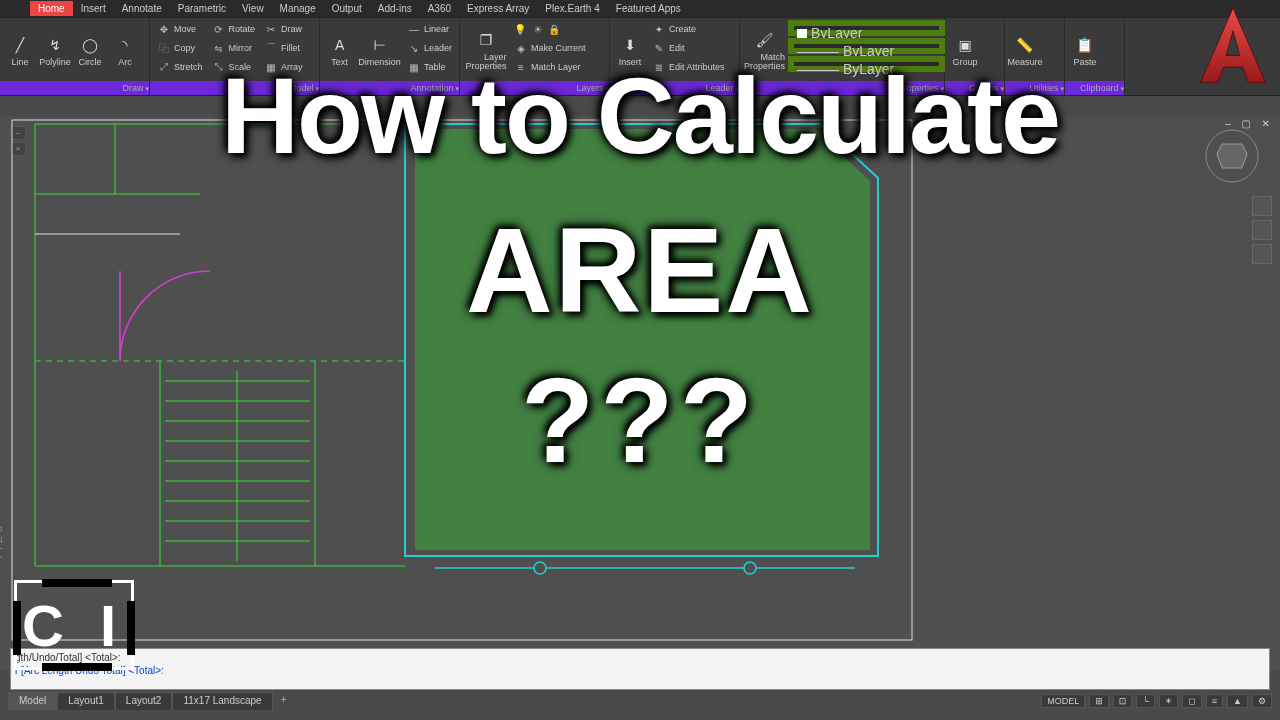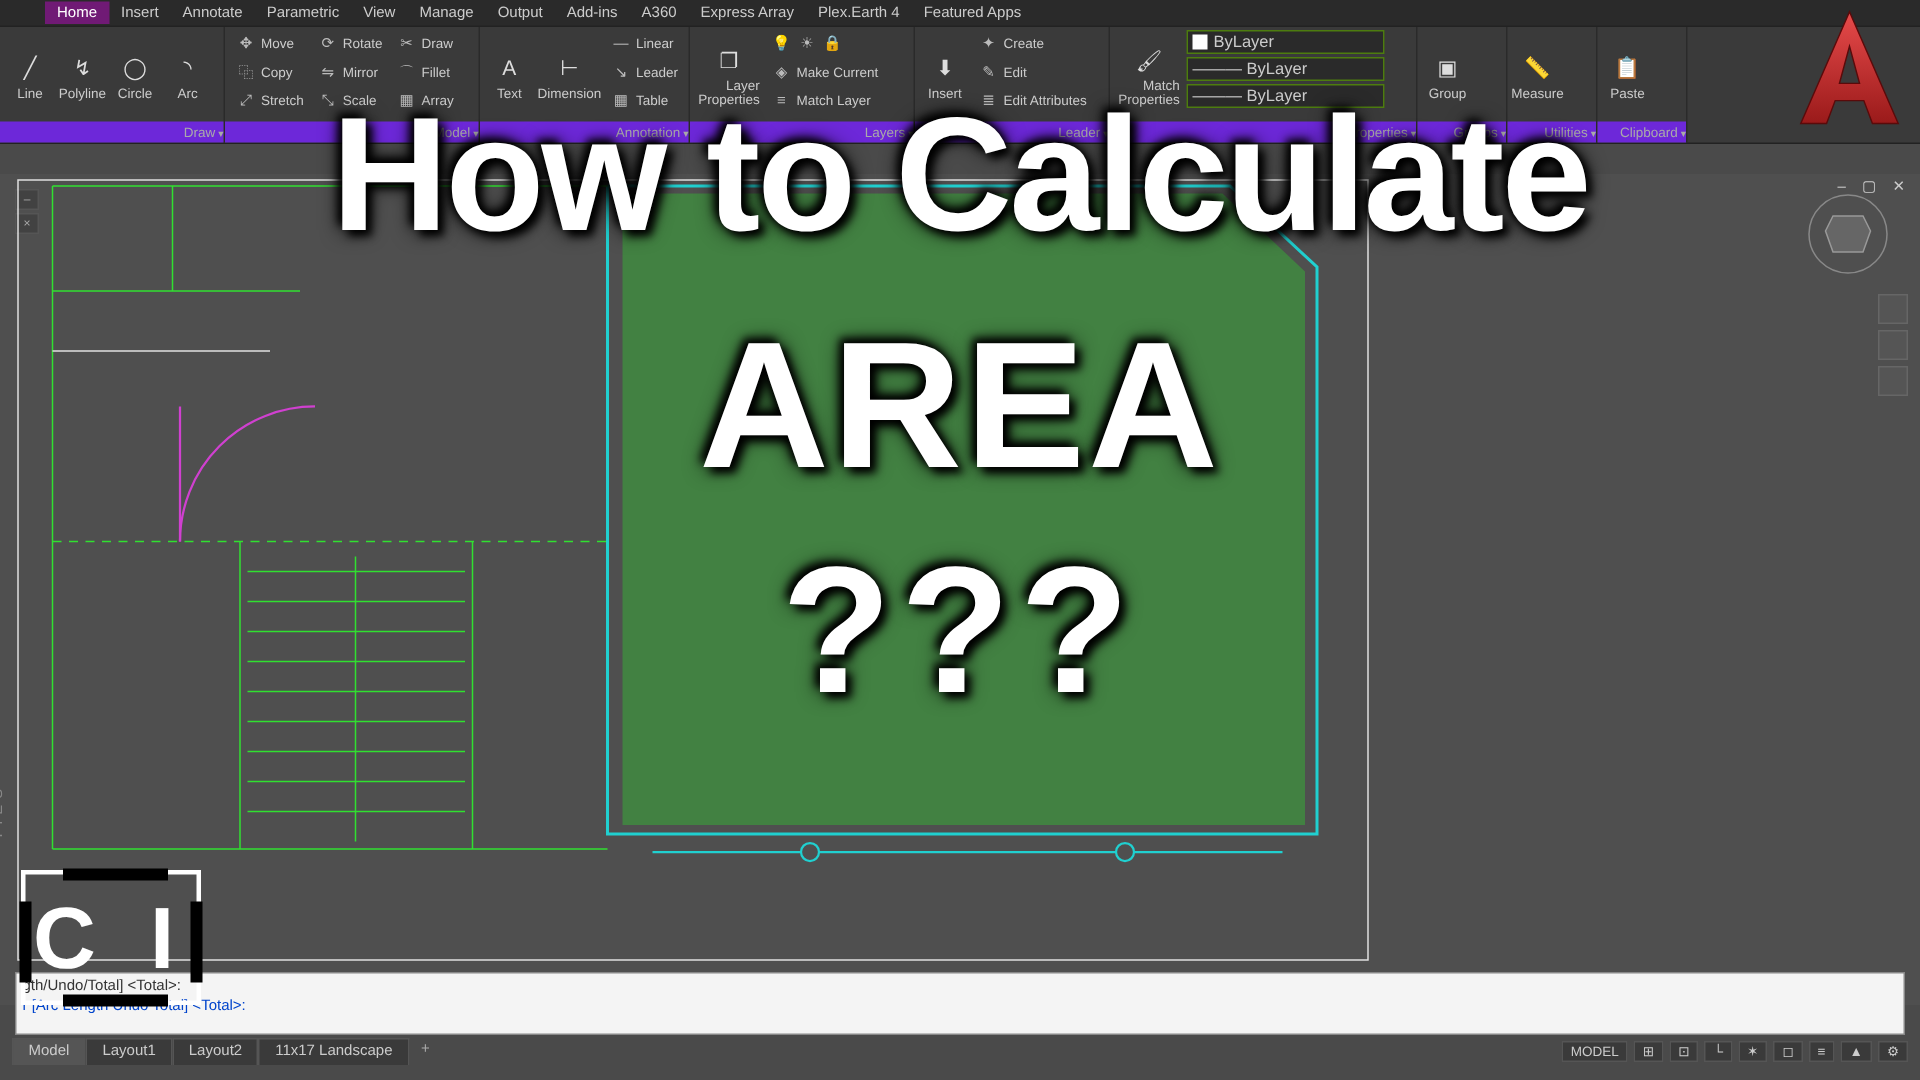--- a/index.html
+++ b/index.html
@@ -2,35 +2,35 @@
 <html><head>
 <meta charset="utf-8">
 <style>
 * { margin: 0; padding: 0; box-sizing: border-box; font-family: "Segoe UI", Arial, sans-serif; user-select: none; }
 body { width: 1280px; height: 720px; background: #000; overflow: hidden; position: relative; }
 .app { width: 1280px; height: 720px; background: #4a4a4a; position: relative; }
 
 
 .tabs { height: 18px; background: #2a2a2a; display: flex; align-items: center; padding-left: 30px; font-size: 10px; color: #ccc; border-bottom: 1px solid #222; }
 .tab { padding: 2px 8px; cursor: pointer; }
-.tab.active { background: #701a75; color: #fff; }
+.tab.active { background: #ef4444; color: #fff; }
 
 
 .ribbon { height: 78px; background: #3a3a3a; display: flex; border-bottom: 1px solid #222; font-size: 9px; color: #ccc; }
 .panel { border-right: 1px solid #2a2a2a; padding: 2px 4px 0 4px; display: flex; flex-direction: column; position: relative; }
 .panel-body { flex: 1; display: flex; align-items: flex-start; gap: 3px; }
 .panel-title { height: 14px; text-align: right; font-size: 9px; color: #aaa; background: #6d28d9; margin: 0 -4px; line-height: 14px; }
 .panel-title::after { content: " ▾"; font-size: 7px; }
 .bigbtn { display: flex; flex-direction: column; align-items: center; justify-content: center; width: 32px; height: 60px; cursor: pointer; }
 .bigbtn .ic { width: 22px; height: 22px; display: flex; align-items: center; justify-content: center; font-size: 14px; color: #ddd; }
 .bigbtn .lbl { font-size: 9px; margin-top: 2px; text-align: right; line-height: 1; }
 .minibtns { display: flex; flex-direction: column; gap: 1px; }
 .minibtn { display: flex; align-items: center; height: 18px; padding: 0 3px; cursor: pointer; white-space: nowrap; font-size: 9px; gap: 3px; }
 .minibtn .mi { width: 14px; height: 14px; display: inline-flex; align-items: center; justify-content: center; color: #bbb; font-size: 10px; }
-.dd { display: inline-block; width: 132px; height: 16px; background: #2a2a2a; border: 1px solid #4d7c0f; font-size: 11px; line-height: 14px; padding: 0 3px; color: #ccc; }
+.dd { display: inline-block; width: 157px; height: 16px; background: #2a2a2a; border: 6px solid #4d7c0f; font-size: 14px; line-height: 14px; padding: 0 3px; color: #ccc; }
 
 
 .filetabs { height: 20px; background: #333; font-size: 10px; color: #ccc; padding-left: 10px; line-height: 20px; border-bottom: 1px solid #222; }
 .canvas-wrap { position: absolute; top: 116px; left: 0; right: 0; bottom: 50px; background: #4f4f4f; overflow: hidden; }
 
 
 svg.plan { position: absolute; inset: 0; width: 100%; height: 100%; }
 
 
 .navcube { position: absolute; top: 10px; right: 18px; width: 60px; height: 60px; }

